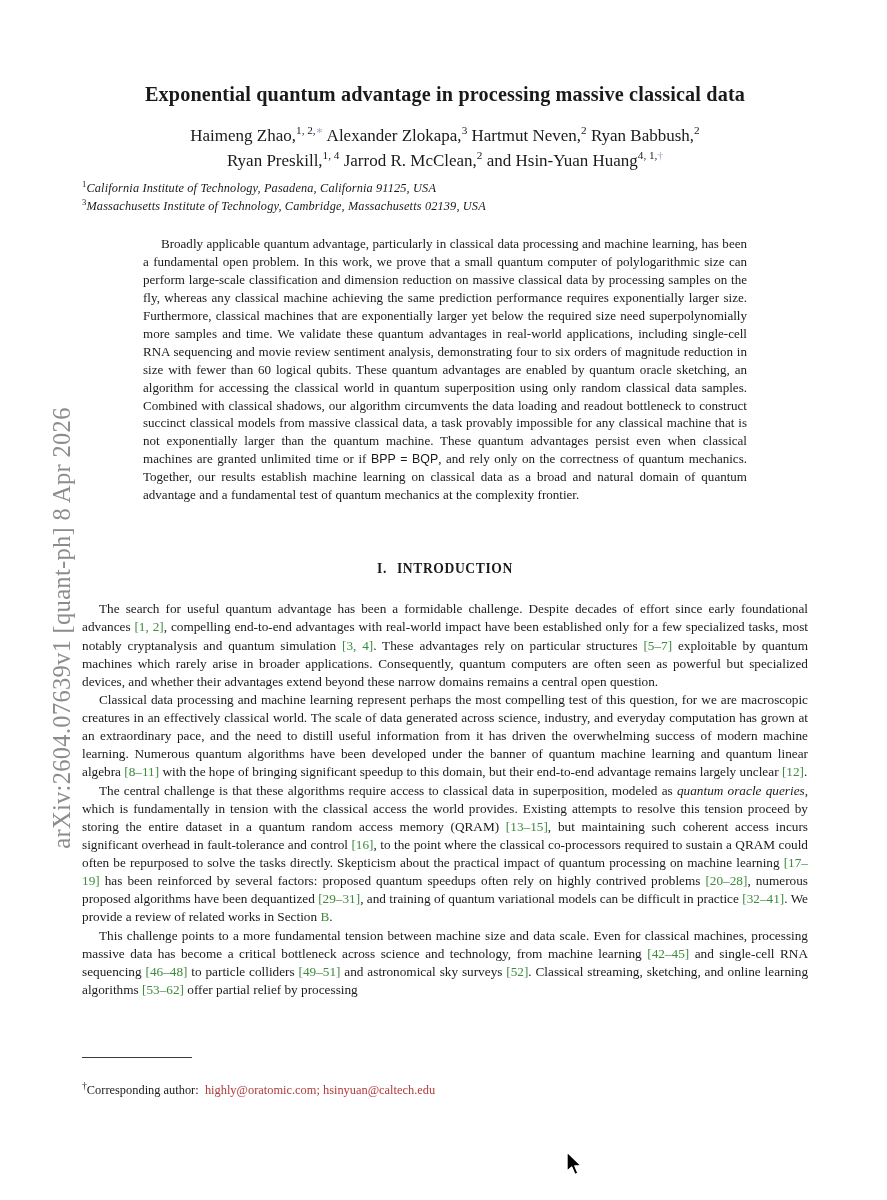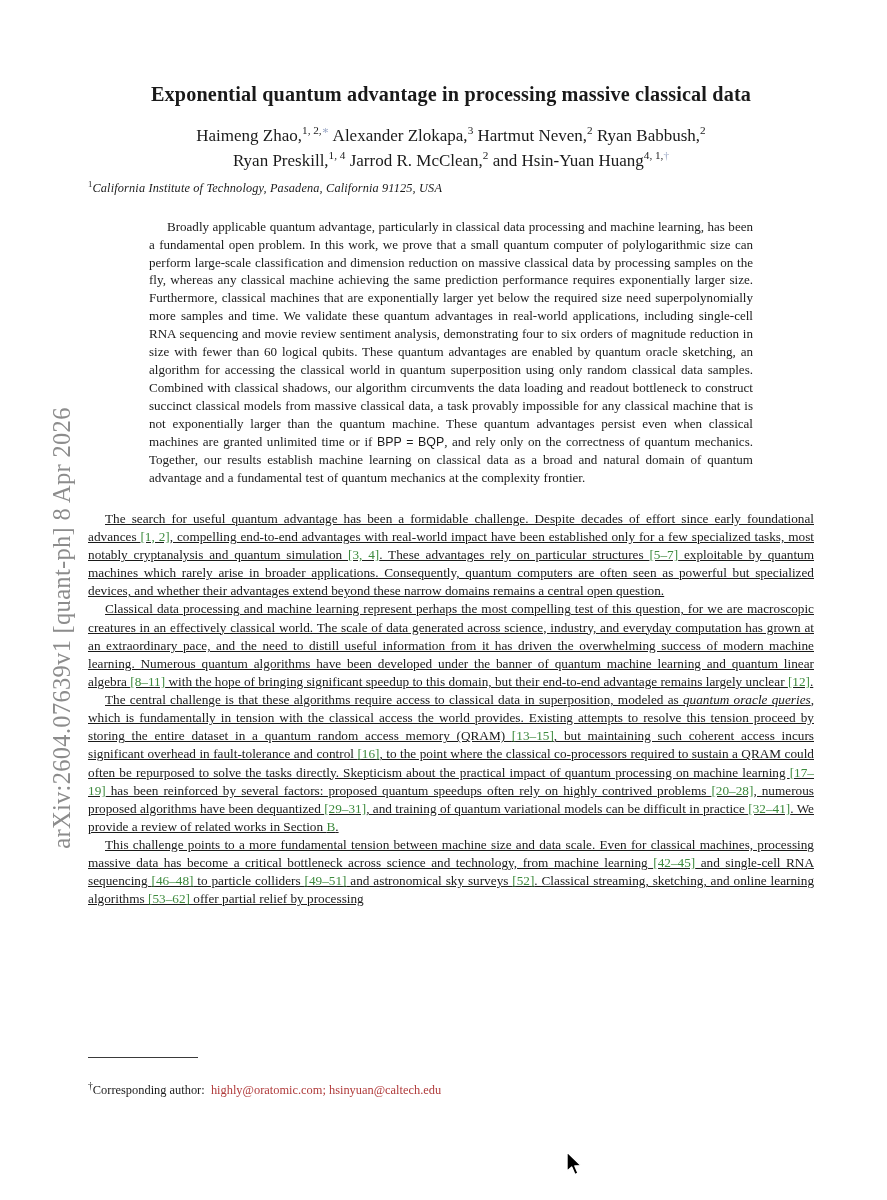--- a/index.html
+++ b/index.html
@@ -35,21 +35,20 @@
     user-select: none;
   }
 
   
   #paper {
     position: absolute;
     left: 82px;
     top: 0;
     width: 726px;
     height: 884px;
-    margin-left: 6px;
   }
 
   
   #title {
     margin: 0;
     padding-top: 82px;
     text-align: center;
     font-size: 20.2px;
     font-weight: bold;
     letter-spacing: 0.15px;
@@ -113,21 +112,20 @@
   }
   #section-heading .secnum { margin-right: 10px; }
 
   
   #body-text {
     padding-top: 23px;
     font-size: 13.25px;
     line-height: 1.368;
     text-align: justify;
     hyphens: auto;
-    text-decoration: underline;
   }
   #body-text p {
     margin: 0;
     text-indent: 17px;
   }
 
   .cite { color: #3d8a3d; }
   .mono-ss {
     font-family: "Liberation Sans", "DejaVu Sans", sans-serif;
     font-size: 0.95em;
@@ -183,24 +181,26 @@
 
     <h1 id="title">Exponential quantum advantage in processing massive classical data</h1>
 
     <div id="authors">
       <div><span>Haimeng Zhao,</span><sup>1, 2,</sup><sup class="fnmark">∗</sup><span> Alexander Zlokapa,</span><sup>3</sup><span> Hartmut Neven,</span><sup>2</sup><span> Ryan Babbush,</span><sup>2</sup></div>
       <div><span>Ryan Preskill,</span><sup>1, 4</sup><span> Jarrod R. McClean,</span><sup>2</sup><span> and Hsin-Yuan Huang</span><sup>4, 1,</sup><sup class="fnmark">†</sup></div>
     </div>
 
     <div id="affiliations">
         <span class="aff-line"><sup>1</sup><span>California Institute of Technology, Pasadena, California 91125, USA</span></span>
+        <span class="aff-line"><sup>3</sup><span>Massachusetts Institute of Technology, Cambridge, Massachusetts 02139, USA</span></span>
       </div>
 
     <div id="abstract"><span>Broadly applicable quantum advantage, particularly in classical data processing and machine learning, has been a fundamental open problem. In this work, we prove that a small quantum computer of polylogarithmic size can perform large-scale classification and dimension reduction on massive classical data by processing samples on the fly, whereas any classical machine achieving the same prediction performance requires exponentially larger size. Furthermore, classical machines that are exponentially larger yet below the required size need superpolynomially more samples and time. We validate these quantum advantages in real-world applications, including single-cell RNA sequencing and movie review sentiment analysis, demonstrating four to six orders of magnitude reduction in size with fewer than 60 logical qubits. These quantum advantages are enabled by quantum oracle sketching, an algorithm for accessing the classical world in quantum superposition using only random classical data samples. Combined with classical shadows, our algorithm circumvents the data loading and readout bottleneck to construct succinct classical models from massive classical data, a task provably impossible for any classical machine that is not exponentially larger than the quantum machine. These quantum advantages persist even when classical machines are granted unlimited time or if </span><span class="mono-ss">BPP = BQP</span><span>, and rely only on the correctness of quantum mechanics. Together, our results establish machine learning on classical data as a broad and natural domain of quantum advantage and a fundamental test of quantum mechanics at the complexity frontier.</span></div>
 
+    <h2 id="section-heading"><span class="secnum">I.</span><span>INTRODUCTION</span></h2>
 
     <div id="body-text">
         <p><span>The search for useful quantum advantage has been a formidable challenge. Despite decades of effort since early foundational advances </span><span class="cite">[1, 2]</span><span>, compelling end-to-end advantages with real-world impact have been established only for a few specialized tasks, most notably cryptanalysis and quantum simulation </span><span class="cite">[3, 4]</span><span>. These advantages rely on particular structures </span><span class="cite">[5–7]</span><span> exploitable by quantum machines which rarely arise in broader applications. Consequently, quantum computers are often seen as powerful but specialized devices, and whether their advantages extend beyond these narrow domains remains a central open question.</span></p>
         <p><span>Classical data processing and machine learning represent perhaps the most compelling test of this question, for we are macroscopic creatures in an effectively classical world. The scale of data generated across science, industry, and everyday computation has grown at an extraordinary pace, and the need to distill useful information from it has driven the overwhelming success of modern machine learning. Numerous quantum algorithms have been developed under the banner of quantum machine learning and quantum linear algebra </span><span class="cite">[8–11]</span><span> with the hope of bringing significant speedup to this domain, but their end-to-end advantage remains largely unclear </span><span class="cite">[12]</span><span>.</span></p>
         <p><span>The central challenge is that these algorithms require access to classical data in superposition, modeled as </span><span class="ital">quantum oracle queries</span><span>, which is fundamentally in tension with the classical access the world provides. Existing attempts to resolve this tension proceed by storing the entire dataset in a quantum random access memory (QRAM) </span><span class="cite">[13–15]</span><span>, but maintaining such coherent access incurs significant overhead in fault-tolerance and control </span><span class="cite">[16]</span><span>, to the point where the classical co-processors required to sustain a QRAM could often be repurposed to solve the tasks directly. Skepticism about the practical impact of quantum processing on machine learning </span><span class="cite">[17–19]</span><span> has been reinforced by several factors: proposed quantum speedups often rely on highly contrived problems </span><span class="cite">[20–28]</span><span>, numerous proposed algorithms have been dequantized </span><span class="cite">[29–31]</span><span>, and training of quantum variational models can be difficult in practice </span><span class="cite">[32–41]</span><span>. We provide a review of related works in Section </span><span class="cite">B</span><span>.</span></p>
         <p><span>This challenge points to a more fundamental tension between machine size and data scale. Even for classical machines, processing massive data has become a critical bottleneck across science and technology, from machine learning </span><span class="cite">[42–45]</span><span> and single-cell RNA sequencing </span><span class="cite">[46–48]</span><span> to particle colliders </span><span class="cite">[49–51]</span><span> and astronomical sky surveys </span><span class="cite">[52]</span><span>. Classical streaming, sketching, and online learning algorithms </span><span class="cite">[53–62]</span><span> offer partial relief by processing</span></p>
       </div>
 
     <div id="footnote-rule"></div>
 

